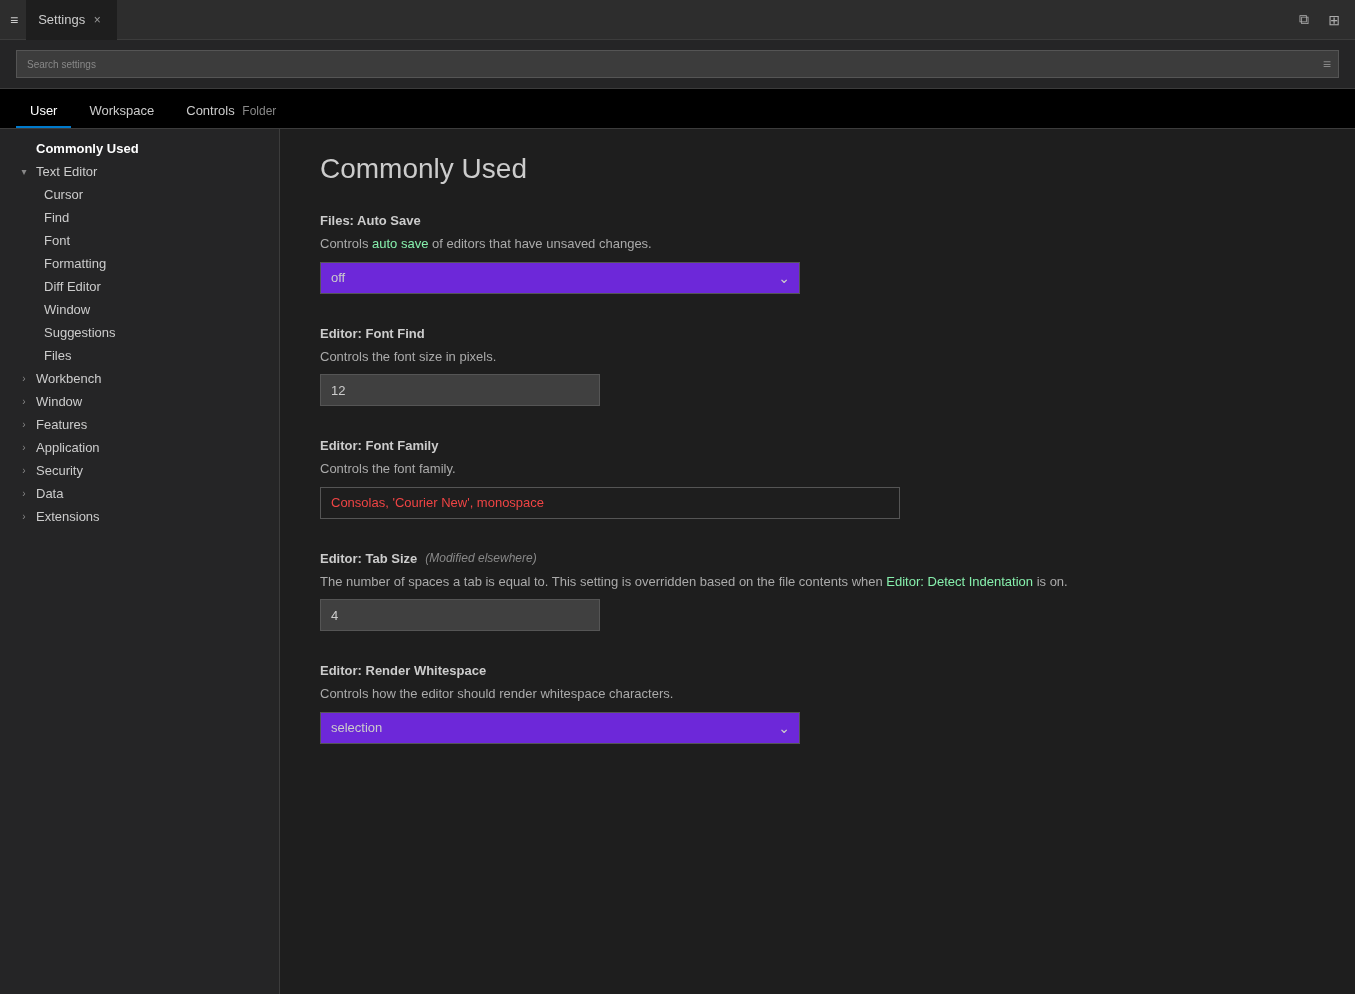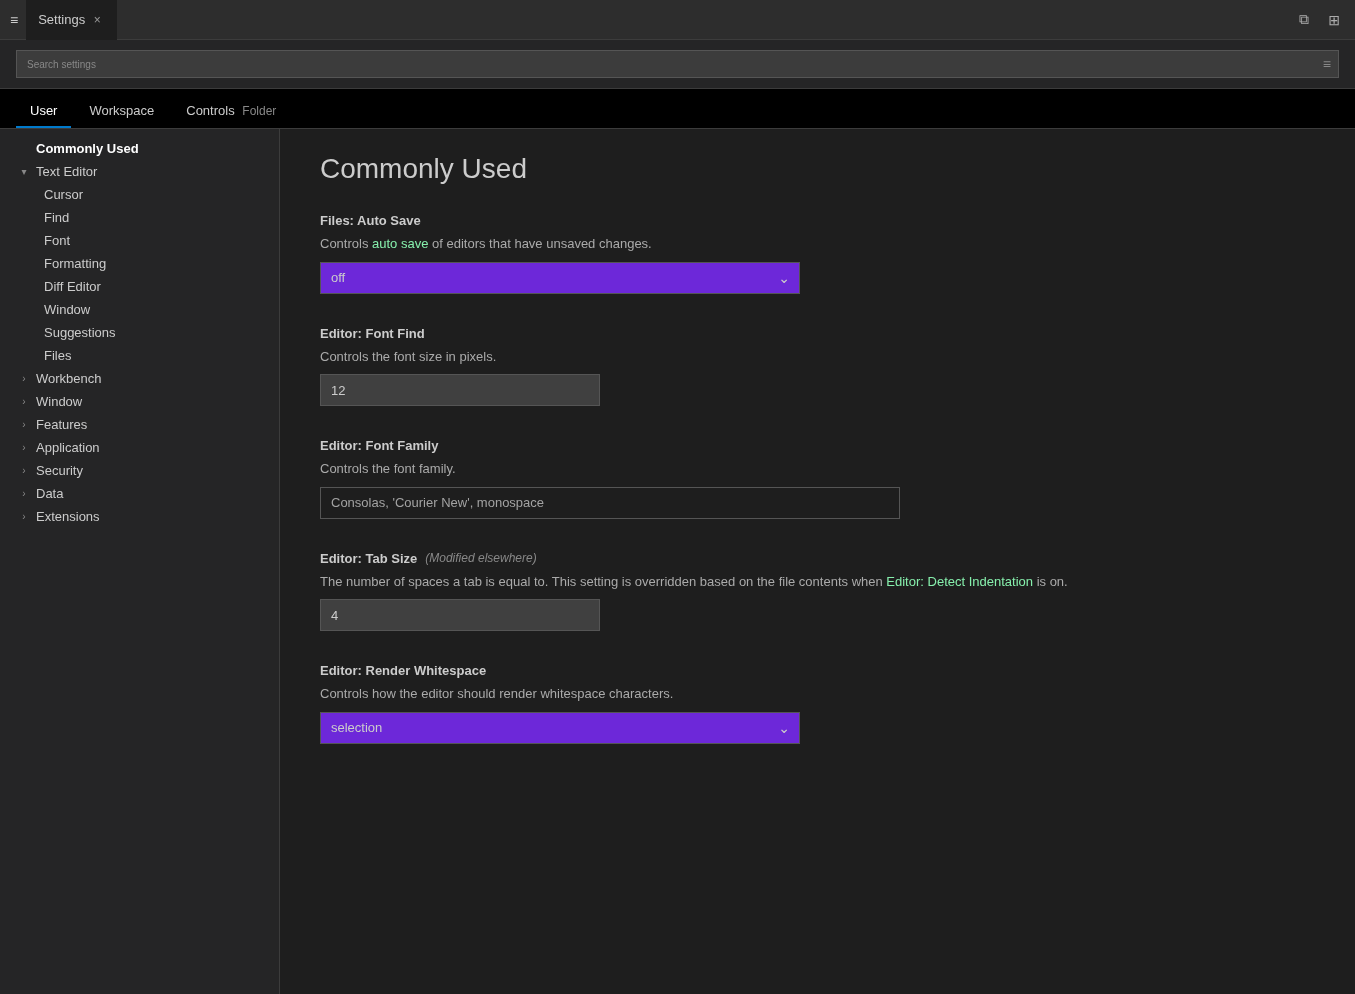--- a/index.html
+++ b/index.html
@@ -253,21 +253,21 @@
       padding: 5px 10px;
       font-size: 13px;
       width: 280px;
       height: 32px;
       outline: none;
     }
 
     .setting-input-wide {
       background: #1e1e1e;
       border: 1px solid #555;
-      color: #a3a3a3;
+      color: #ef4444;
       padding: 5px 10px;
       font-size: 13px;
       width: 580px;
       height: 32px;
       outline: none;
     }
   </style>
 </head>
 <body>
 

